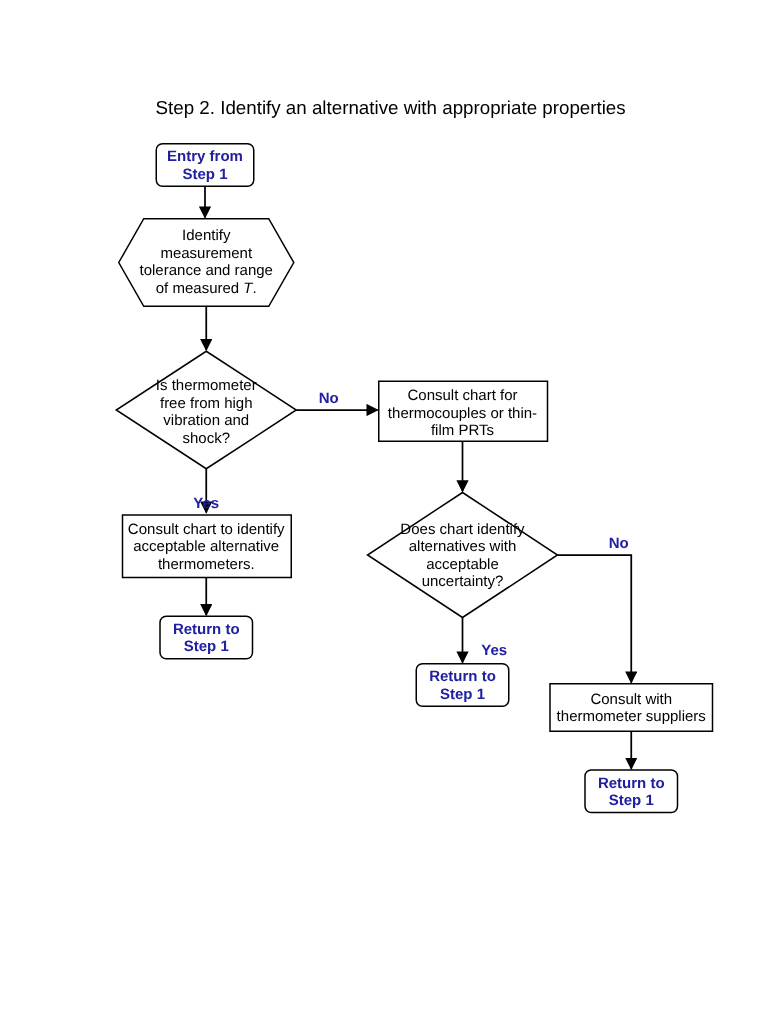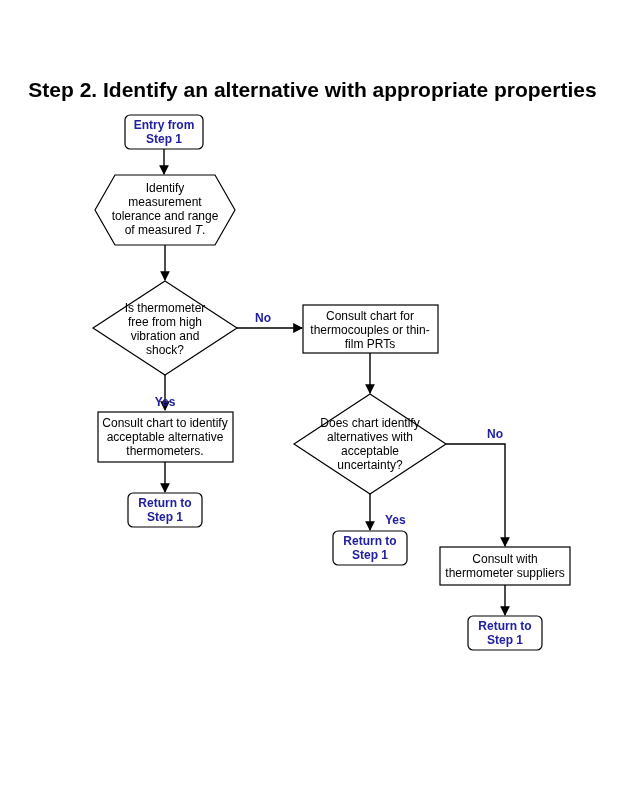--- a/index.html
+++ b/index.html
@@ -10,22 +10,22 @@
     background: #fff;
     font-family: Arial, Helvetica, sans-serif;
     font-size: 12px;
     color: #000;
   }
   .title {
     position: absolute;
     top: 78px;
     width: 625px;
     text-align: center;
-    font-weight: bold;
-    font-size: 21px;
+    font-weight: normal;
+    font-size: 15px;
   }
   svg {
     position: absolute;
     left: 0;
     top: 0;
   }
   .node-text {
     font-family: Arial, Helvetica, sans-serif;
     font-size: 12px;
     fill: #000;

